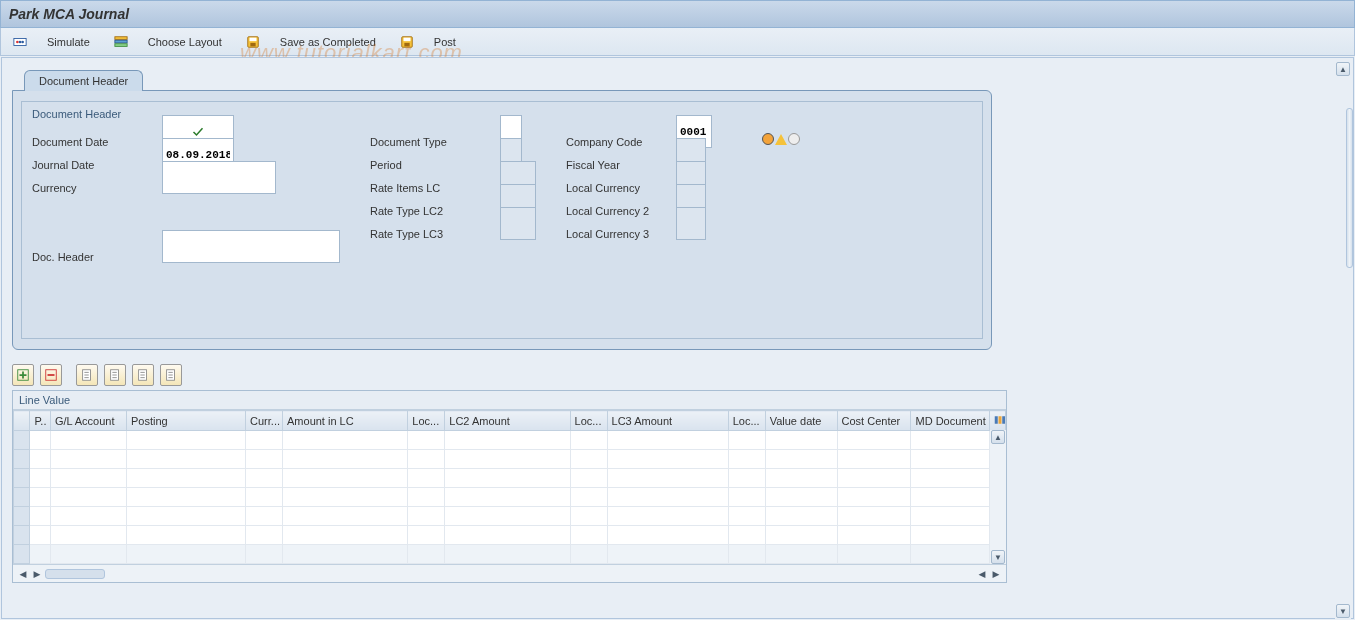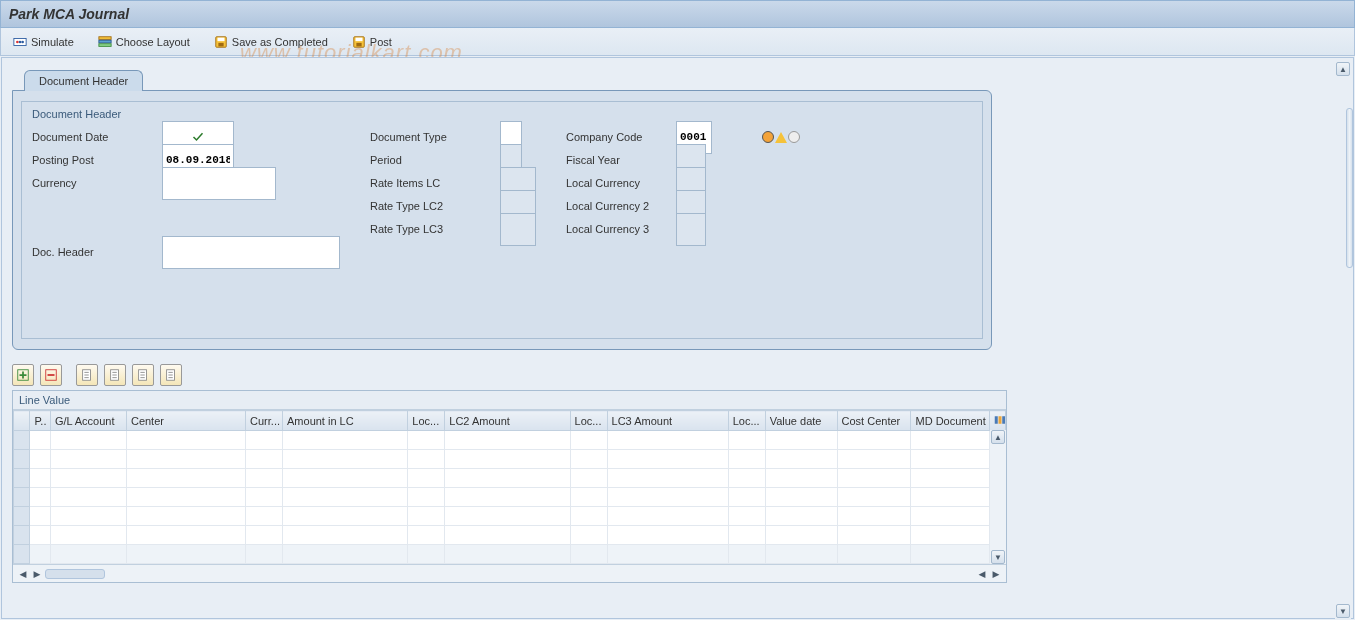--- a/index.html
+++ b/index.html
@@ -32,21 +32,21 @@
       border-top: none;
       height: 28px;
       display: flex;
       align-items: center;
       padding: 0 8px;
       gap: 16px;
     }
     .tb-btn {
       display: flex;
       align-items: center;
-      gap: 4px;
+      gap: 20px;
       cursor: pointer;
       color: #333;
       height: 22px;
       padding: 0 4px;
     }
     .tb-icon { width: 14px; height: 14px; display: inline-flex; align-items: center; justify-content: center; }
     
     .main-area {
       padding: 12px 10px;
       position: relative;
@@ -126,21 +126,21 @@
       color: #3a5a7a;
       margin-bottom: 6px;
     }
     .form-cols {
       display: flex;
       gap: 30px;
     }
     .col { }
     .row {
       display: flex;
-      align-items: center;
+      align-items: flex-end;
       height: 22px;
       margin-bottom: 1px;
     }
     .lbl {
       width: 130px;
       color: #333;
     }
     .lbl.narrow { width: 110px; }
     .inp {
       border: 1px solid #a3b8cd;
@@ -340,21 +340,21 @@
           <div class="col">
             <div class="row">
               <span class="lbl">Document Date</span>
               <span class="inp w-date" style="display:inline-flex;align-items:center;justify-content:center;">
                 <svg width="12" height="12" viewBox="0 0 16 16">
                       <path d="M2 8 L6 12 L14 3" stroke="#2a7a2a" stroke-width="2" fill="none"></path>
                     </svg>
               </span>
             </div>
             <div class="row">
-              <span class="lbl">Posting Post</span>
+              <span class="lbl">Journal Date</span>
               <input class="inp w-date" value="08.09.2018" style="">
             </div>
             <div class="row">
               <span class="lbl">Currency</span>
               <input class="inp w-ref" style="">
             </div>
             <div class="row"></div>
                 <div class="row"></div>
             <div class="row">
               <span class="lbl">Doc. Header</span>
@@ -476,21 +476,21 @@
               <col class="col-vdate">
               <col class="col-cctr">
               <col class="col-mdex">
               <col class="col-cfg">
       </colgroup>
       <thead>
         <tr>
           <th></th>
           <th>P..</th>
           <th>G/L Account</th>
-          <th>Center</th>
+          <th>Posting</th>
           <th>Curr...</th>
           <th>Amount in LC</th>
           <th>Loc...</th>
           <th>LC2 Amount</th>
           <th>Loc...</th>
           <th>LC3 Amount</th>
           <th>Loc...</th>
           <th>Value date</th>
           <th>Cost Center</th>
           <th>MD Document</th>

